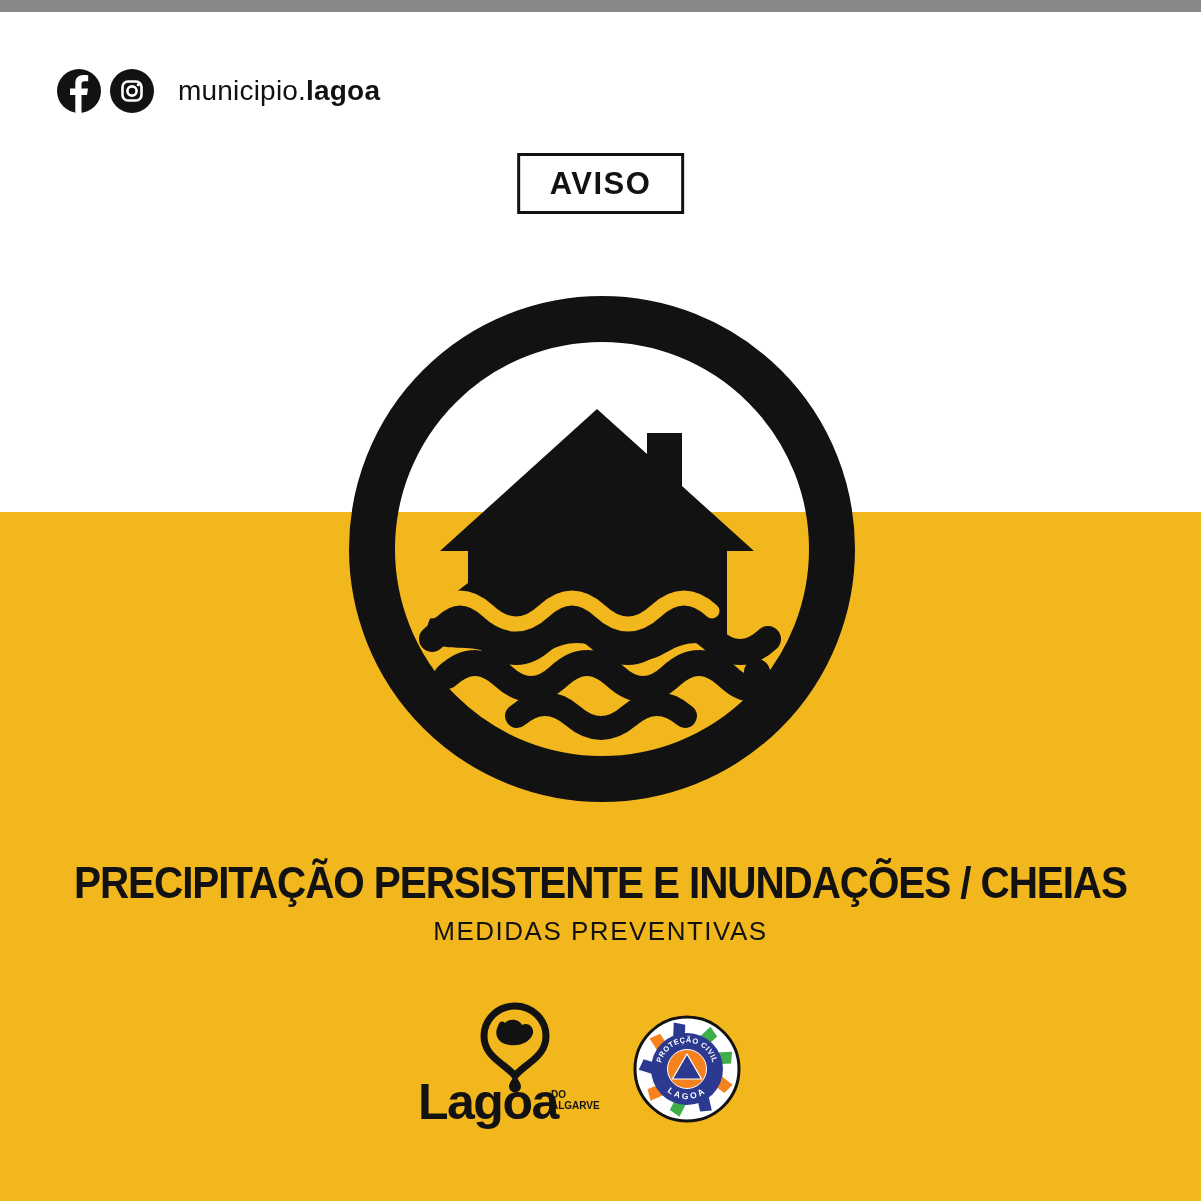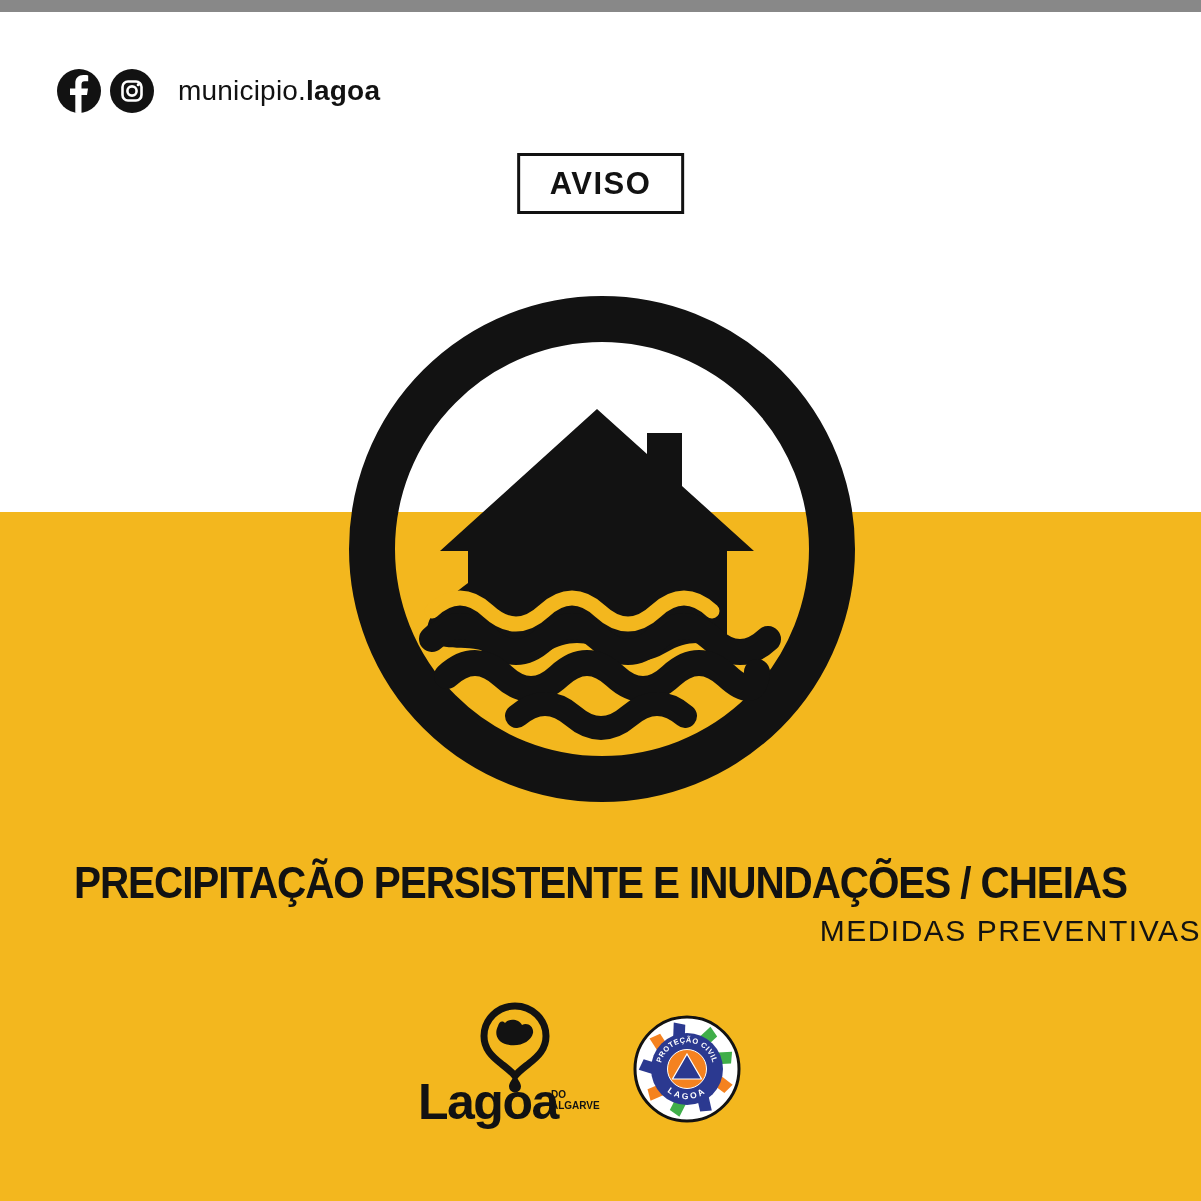--- a/index.html
+++ b/index.html
@@ -43,22 +43,22 @@
   .flood-icon{position:absolute;left:342px;top:283px;width:520px;height:520px;}
   
   .title{
     position:absolute;top:845px;left:0;width:100%;
     margin:0;text-align:center;
     font-size:44px;font-weight:700;letter-spacing:-1.2px;line-height:52px;
     transform:scaleX(.92);
   }
   .subtitle{
     position:absolute;top:899px;left:0;width:100%;
-    margin:0;text-align:right;
-    font-size:30px;font-weight:400;letter-spacing:1.5px;line-height:40px;
+    margin:0;text-align:center;
+    font-size:26px;font-weight:400;letter-spacing:1.5px;line-height:40px;
   }
   
   .lagoa-logo{position:absolute;left:418px;top:990px;width:185px;height:130px;}
   .pc-logo{position:absolute;left:632px;top:1002px;width:110px;height:110px;}
 </style>
 </head>
 <body>
 
 <div class="poster">
 

